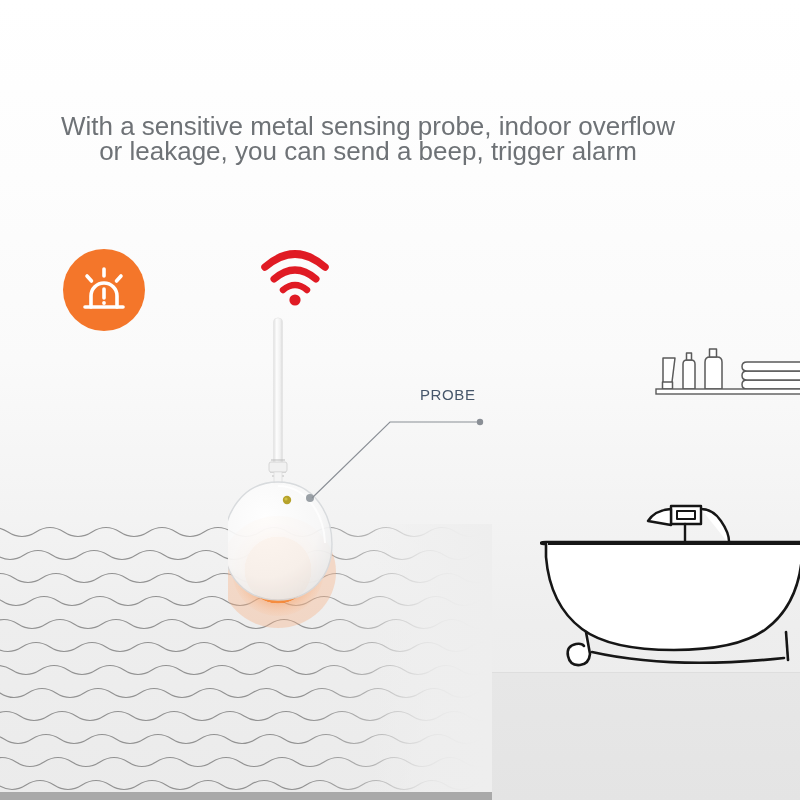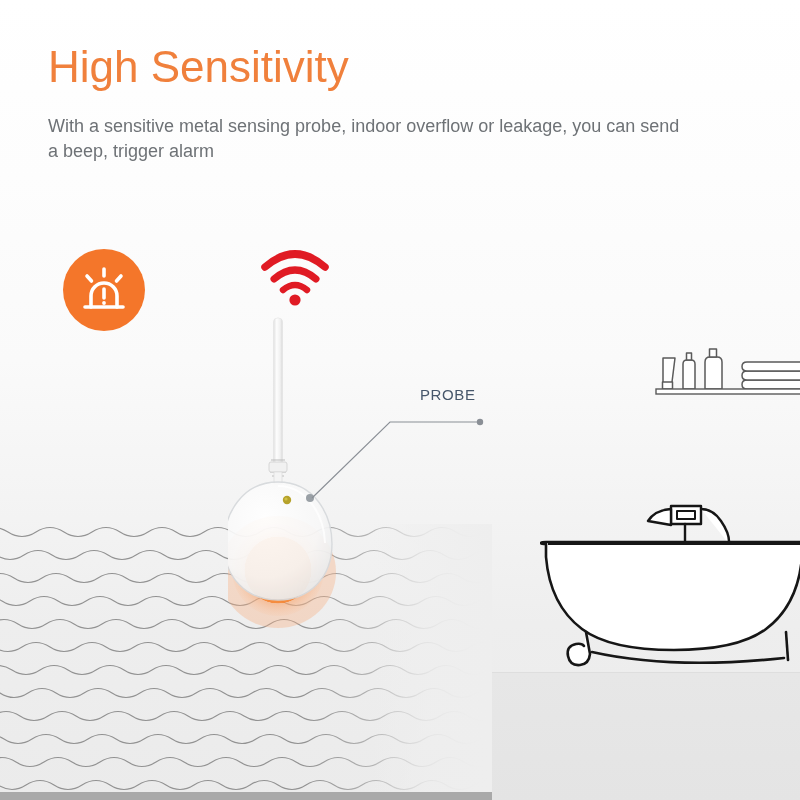--- a/index.html
+++ b/index.html
@@ -14,22 +14,23 @@
   }
 
   
   .title{
     position:absolute;left:48px;top:41px;
     font-size:44px;line-height:52px;font-weight:400;
     color:#F0803C;letter-spacing:0px;white-space:nowrap;
   }
   .subtitle{
     position:absolute;left:48px;top:114px;width:640px;
-    font-size:18px;line-height:25px;font-weight:400;
+    font-size:26px;line-height:25px;font-weight:400;
     color:#6E7276;
+    text-align:center;
   }
 
   
   .alarm-badge{
     position:absolute;left:63px;top:249px;width:82px;height:82px;
     border-radius:50%;background:#F4762A;
   }
   .alarm-badge svg{position:absolute;left:0;top:0;}
 
   
@@ -244,16 +245,15 @@
   <div class="callout">
     <svg width="210" height="130" viewBox="0 0 210 130" xmlns="http://www.w3.org/2000/svg">
       <g fill="none" stroke="#8A8F96" stroke-width="1.1">
         <path d="M190 42 L100 42 L22 118"></path>
       </g>
       <circle cx="190" cy="42" r="3.2" fill="#8A8F96"></circle>
     </svg>
     <div class="probe-label">PROBE</div>
   </div>
 
-  <div class="title">High Sensitivity</div>
   <div class="subtitle">With a sensitive metal sensing probe, indoor overflow or leakage, you can send a beep, trigger alarm</div>
 
 </div>
 
 </body></html>

